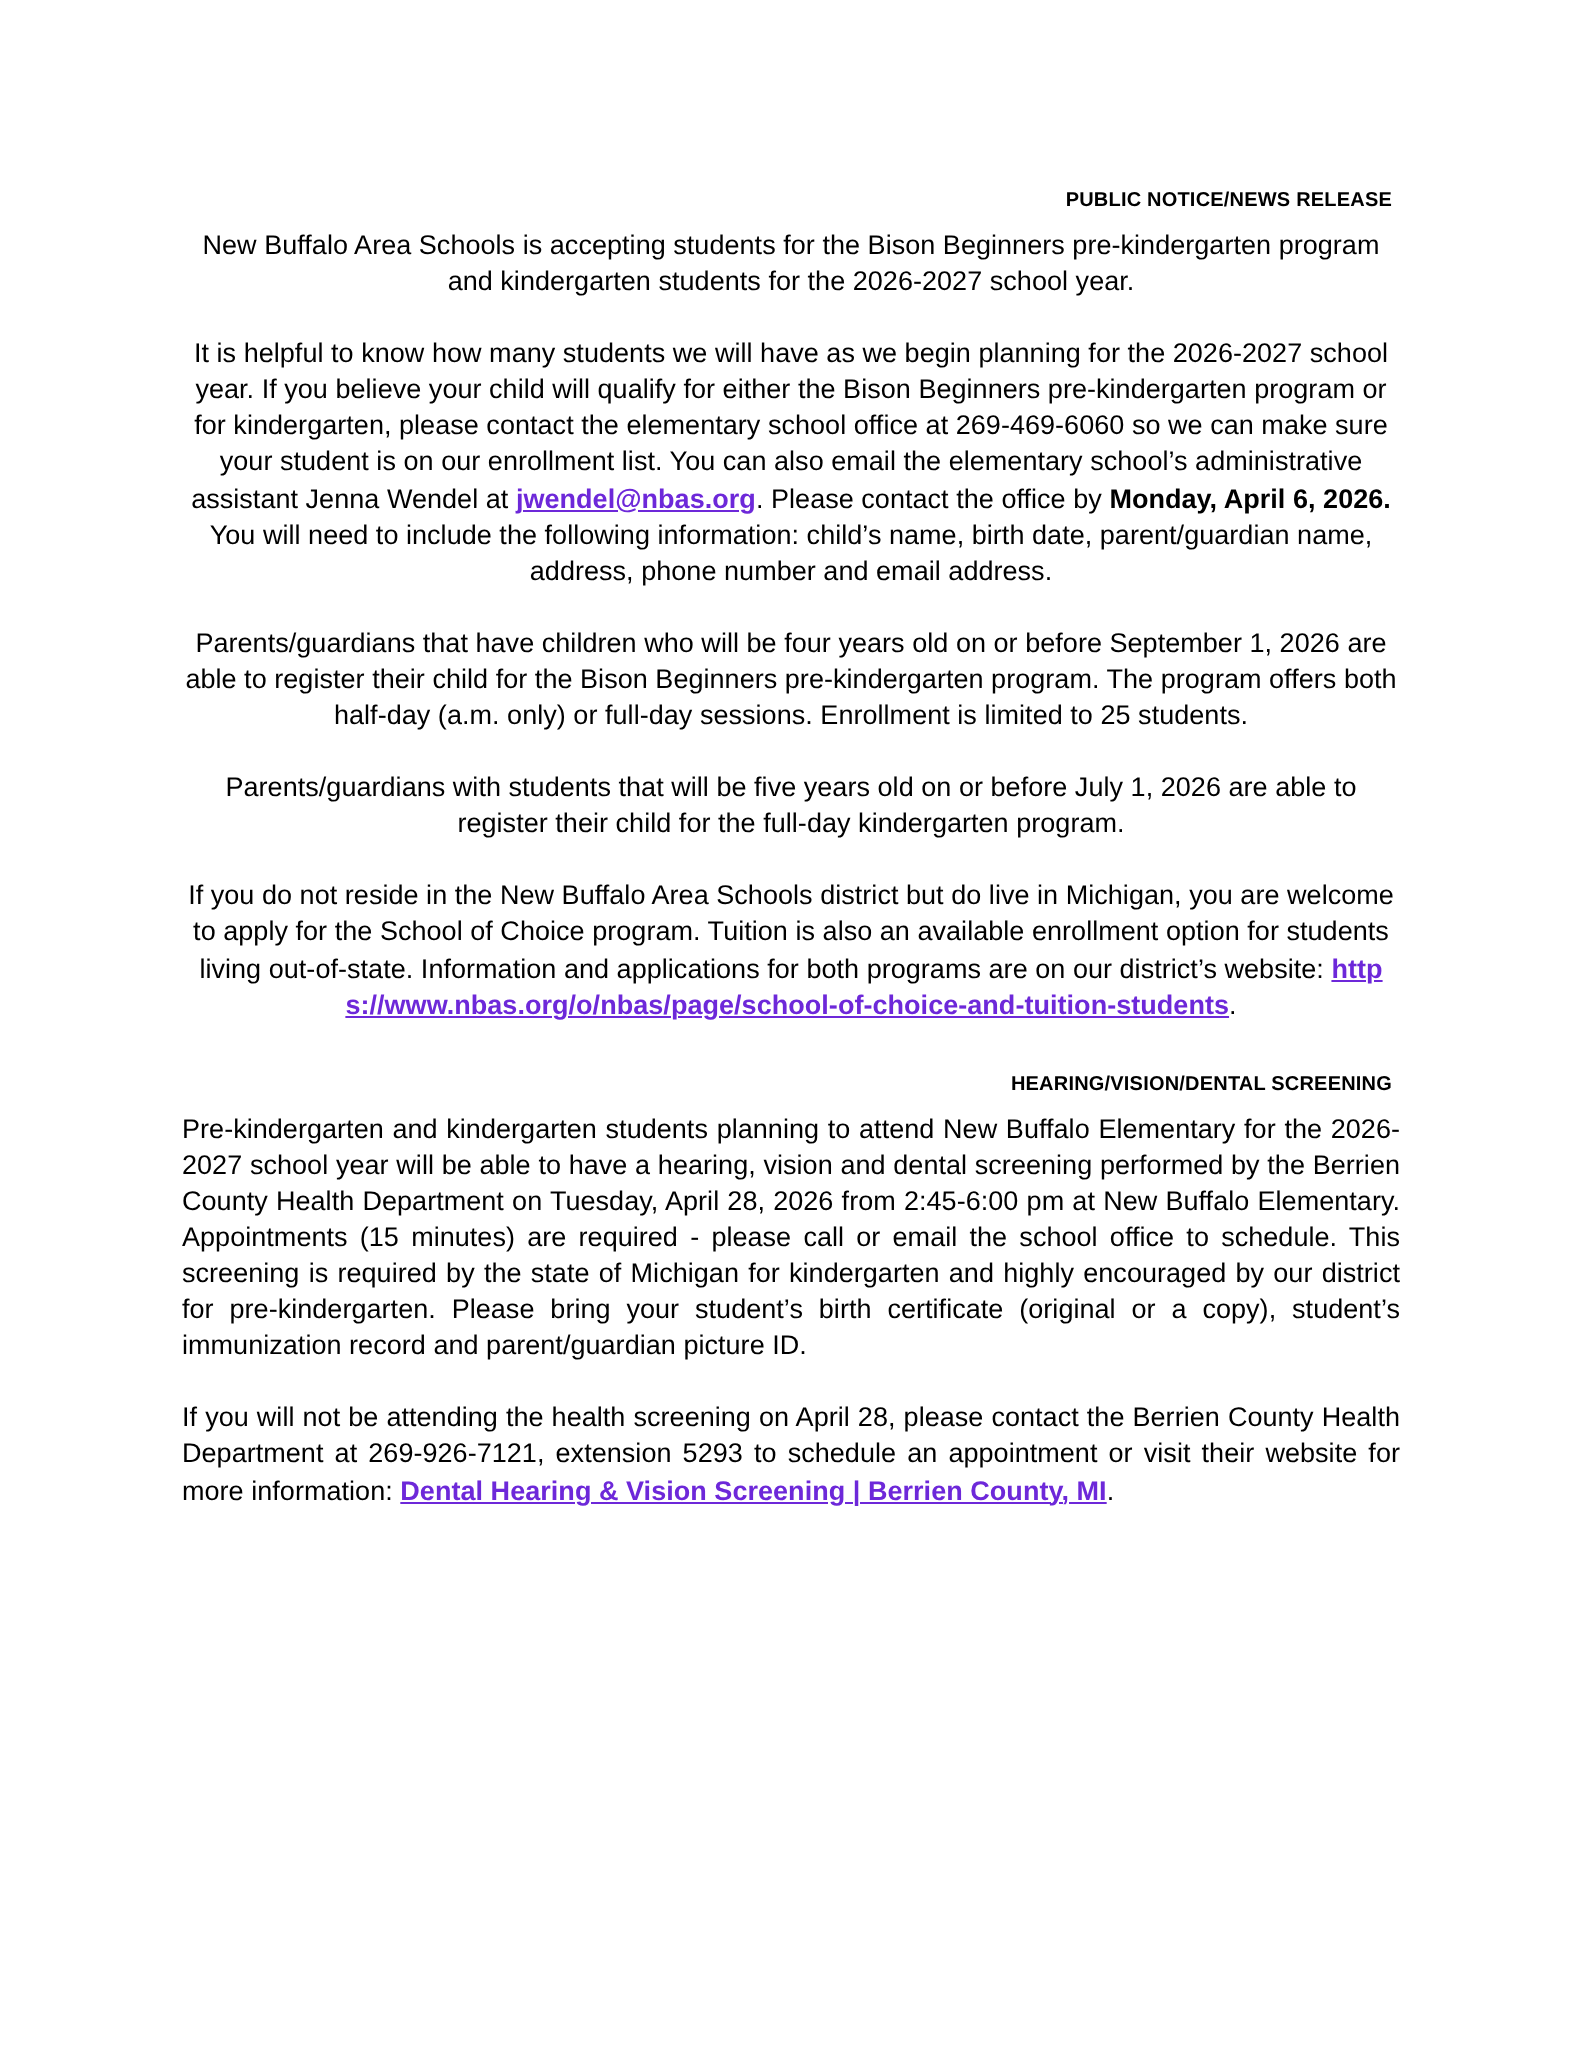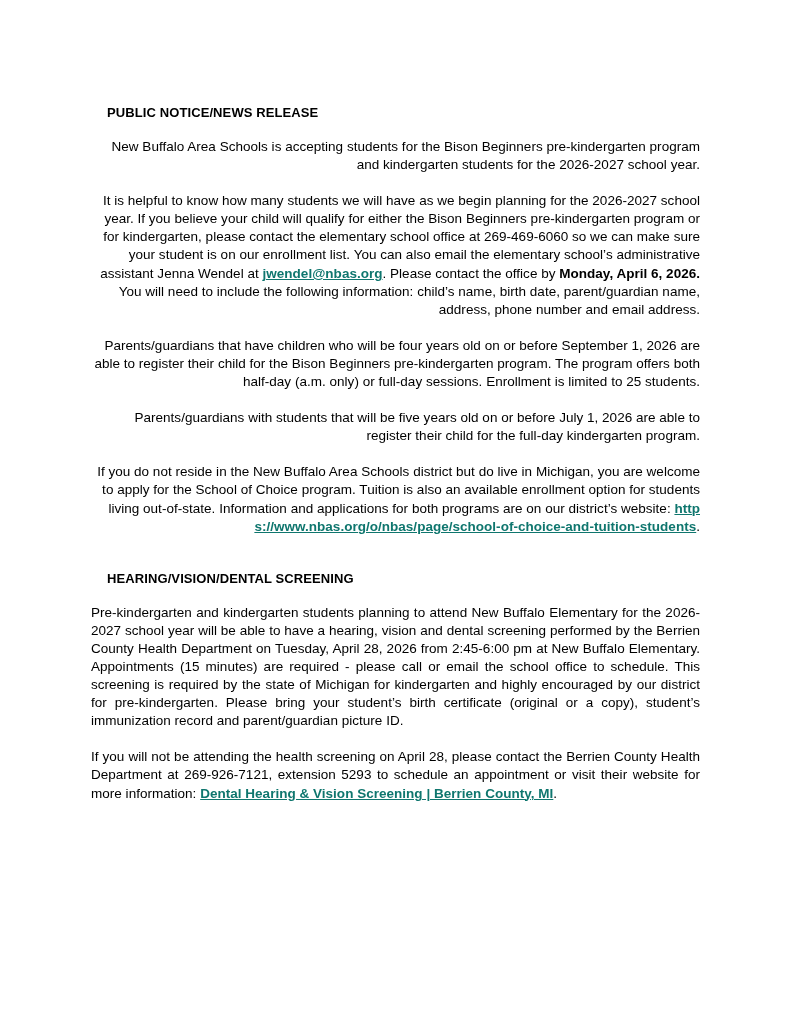--- a/index.html
+++ b/index.html
@@ -20,46 +20,46 @@
     overflow: hidden;
     box-sizing: border-box;
   }
   .doc {
     position: absolute;
     left: 91px;
     top: 88px;
     width: 609px;
   }
   .heading {
-    text-align: left;
+    text-align: right;
     font-weight: bold;
-    font-size: 13px;
+    font-size: 10px;
     line-height: 18px;
     letter-spacing: 0.1px;
-    margin: 16px;
+    margin: 4px;
   }
   p.body-text {
     margin: 0;
     font-size: 13.5px;
     line-height: 18.1px;
-    text-align: right;
+    text-align: center;
     letter-spacing: 0.02px;
   }
   p.justified {
     text-align: justify;
     text-justify: inter-word;
   }
   .gap {
     height: 18px;
   }
   b, .bold {
     font-weight: bold;
   }
   a.link {
-    color: #0f766e;
+    color: #6d28d9;
     font-weight: bold;
     text-decoration: underline;
     text-decoration-thickness: 1px;
     text-underline-offset: 1px;
   }
   .nowrap-url {
     word-break: break-all;
   }
 </style>
 </head>

